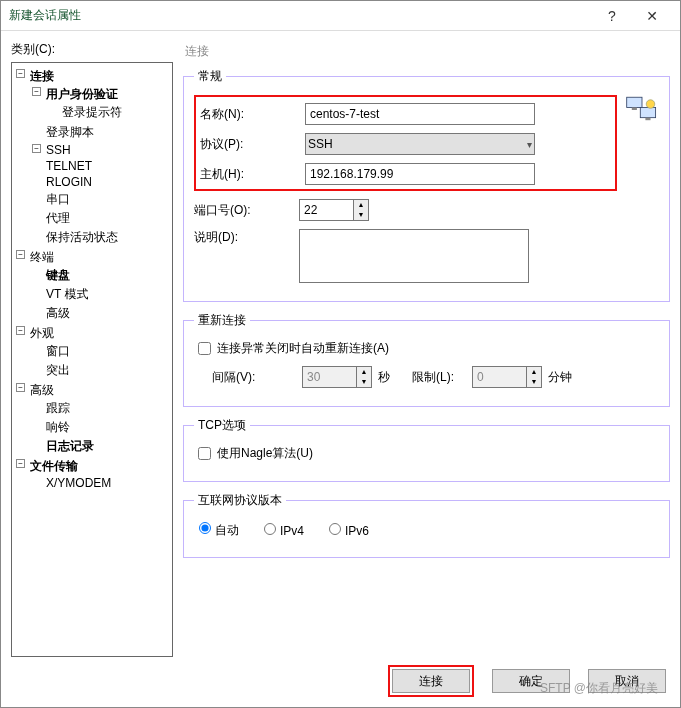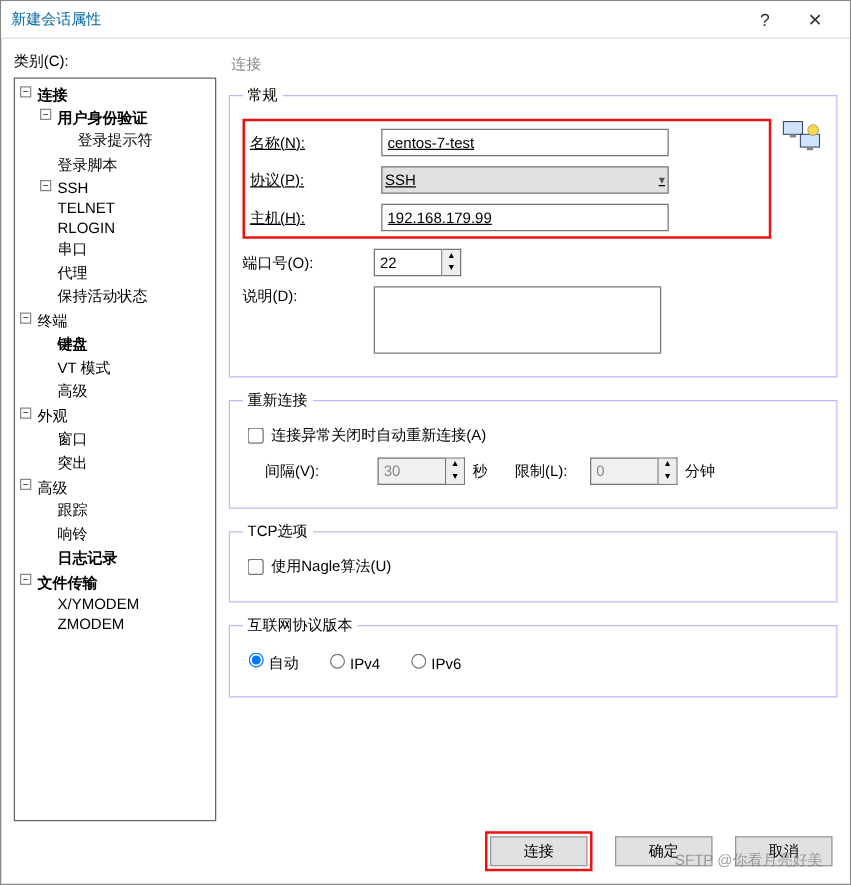--- a/index.html
+++ b/index.html
@@ -1,19 +1,19 @@
 <!DOCTYPE html>
 <html><head>
 <meta charset="utf-8">
 <style>
   * { box-sizing: border-box; font-family: "Microsoft YaHei", "Segoe UI", Tahoma, sans-serif; font-size: 12px; }
   body { margin: 0; padding: 0; background: #ececec; }
   .window { width: 681px; height: 708px; background: #fff; border: 1px solid #888; position: relative; display:flex; flex-direction:column; }
   .titlebar { height: 30px; background: #fff; display: flex; align-items: center; padding: 0 8px; border-bottom: 1px solid #ddd; }
-  .titlebar .title { flex:1; color:#0369a1; }
+  .titlebar .title { flex:1; color:#14532d; }
   .titlebar .btn { width: 40px; text-align:center; font-size:14px; color:#333; }
   .body { flex:1; display:flex; padding: 10px 6px 6px 10px; gap:6px; overflow:hidden; }
   .cat-label { color:#000; margin-bottom:4px; }
   .left-pane { width: 162px; display:flex; flex-direction:column; }
   .tree-box { flex:1; border:1px solid #666; background:#fff; overflow:auto; padding:4px 2px; }
   .tree ul { list-style:none; margin:0; padding-left:14px; }
   .tree li { position:relative; padding:1px 0 1px 2px; white-space:nowrap; color:#000; }
   .tree li .toggler { position:absolute; left:-12px; top:2px; width:9px; height:9px; border:1px solid #888; background:#fff; font-size:8px; line-height:7px; text-align:center; color:#000;}
   .tree li.bold > .lbl { font-weight:bold; }
   .right-pane { flex:1; display:flex; flex-direction:column; gap:6px; }
@@ -26,21 +26,21 @@
   .sel { height:22px; border:1px solid #777; background:#e1e1e1; padding:0 2px; width:230px; display:flex; align-items:center; justify-content:space-between; }
   .sel .arrow { font-size:10px; color:#555; }
   .spin { display:flex; }
   .spin input { width:55px; height:22px; border:1px solid #777; padding:2px 4px; }
   .spin .btns { display:flex; flex-direction:column; border:1px solid #777; border-left:none; }
   .spin .btns div { width:14px; height:10px; font-size:7px; text-align:center; line-height:9px; background:#eee; }
   .disabled { color:#888; background:#f0f0f0; }
   textarea.txt { height:54px; width:230px; resize:none; }
   .chk { width:13px; height:13px; margin-right:6px; }
   .radio { width:12px; height:12px; margin-right:4px; }
-  .hl-red { border:2px solid #e11; padding:6px 4px 2px 4px; position:relative;text-decoration:underline; }
+  .hl-red { border:2px solid #e11; padding:6px 4px 2px 4px; position:relative; }
   .icon-computers { width:34px; height:30px; }
   .footer { height:44px; border-top:0; display:flex; align-items:center; justify-content:flex-end; gap:18px; padding:0 14px 8px 0; }
   .btn-std { width:78px; height:24px; background:#e1e1e1; border:1px solid #999; text-align:center; line-height:22px; color:#000; }
   .hl-red-btn { border:2px solid #e11; padding:2px; }
   .watermark { position:absolute; right:22px; bottom:10px; color:rgba(130,130,130,0.75); font-size:12px; pointer-events:none; }
 </style>
 </head>
 <body>
 
 <div class="window">
@@ -89,21 +89,20 @@
             <li><span class="toggler">−</span><span class="lbl">高级</span>
               <ul>
                 <li><span class="lbl">跟踪</span></li>
                 <li><span class="lbl">响铃</span></li>
                 <li class="bold"><span class="lbl">日志记录</span></li>
               </ul>
             </li>
             <li class="bold"><span class="toggler">−</span><span class="lbl">文件传输</span>
               <ul>
                 <li><span class="lbl">X/YMODEM</span></li>
-                <li><span class="lbl">ZMODEM</span></li>
               </ul>
             </li>
           </ul>
         </div>
       </div>
     </div>
 
     <div class="right-pane">
       <div class="panel-title">连接</div>
 

